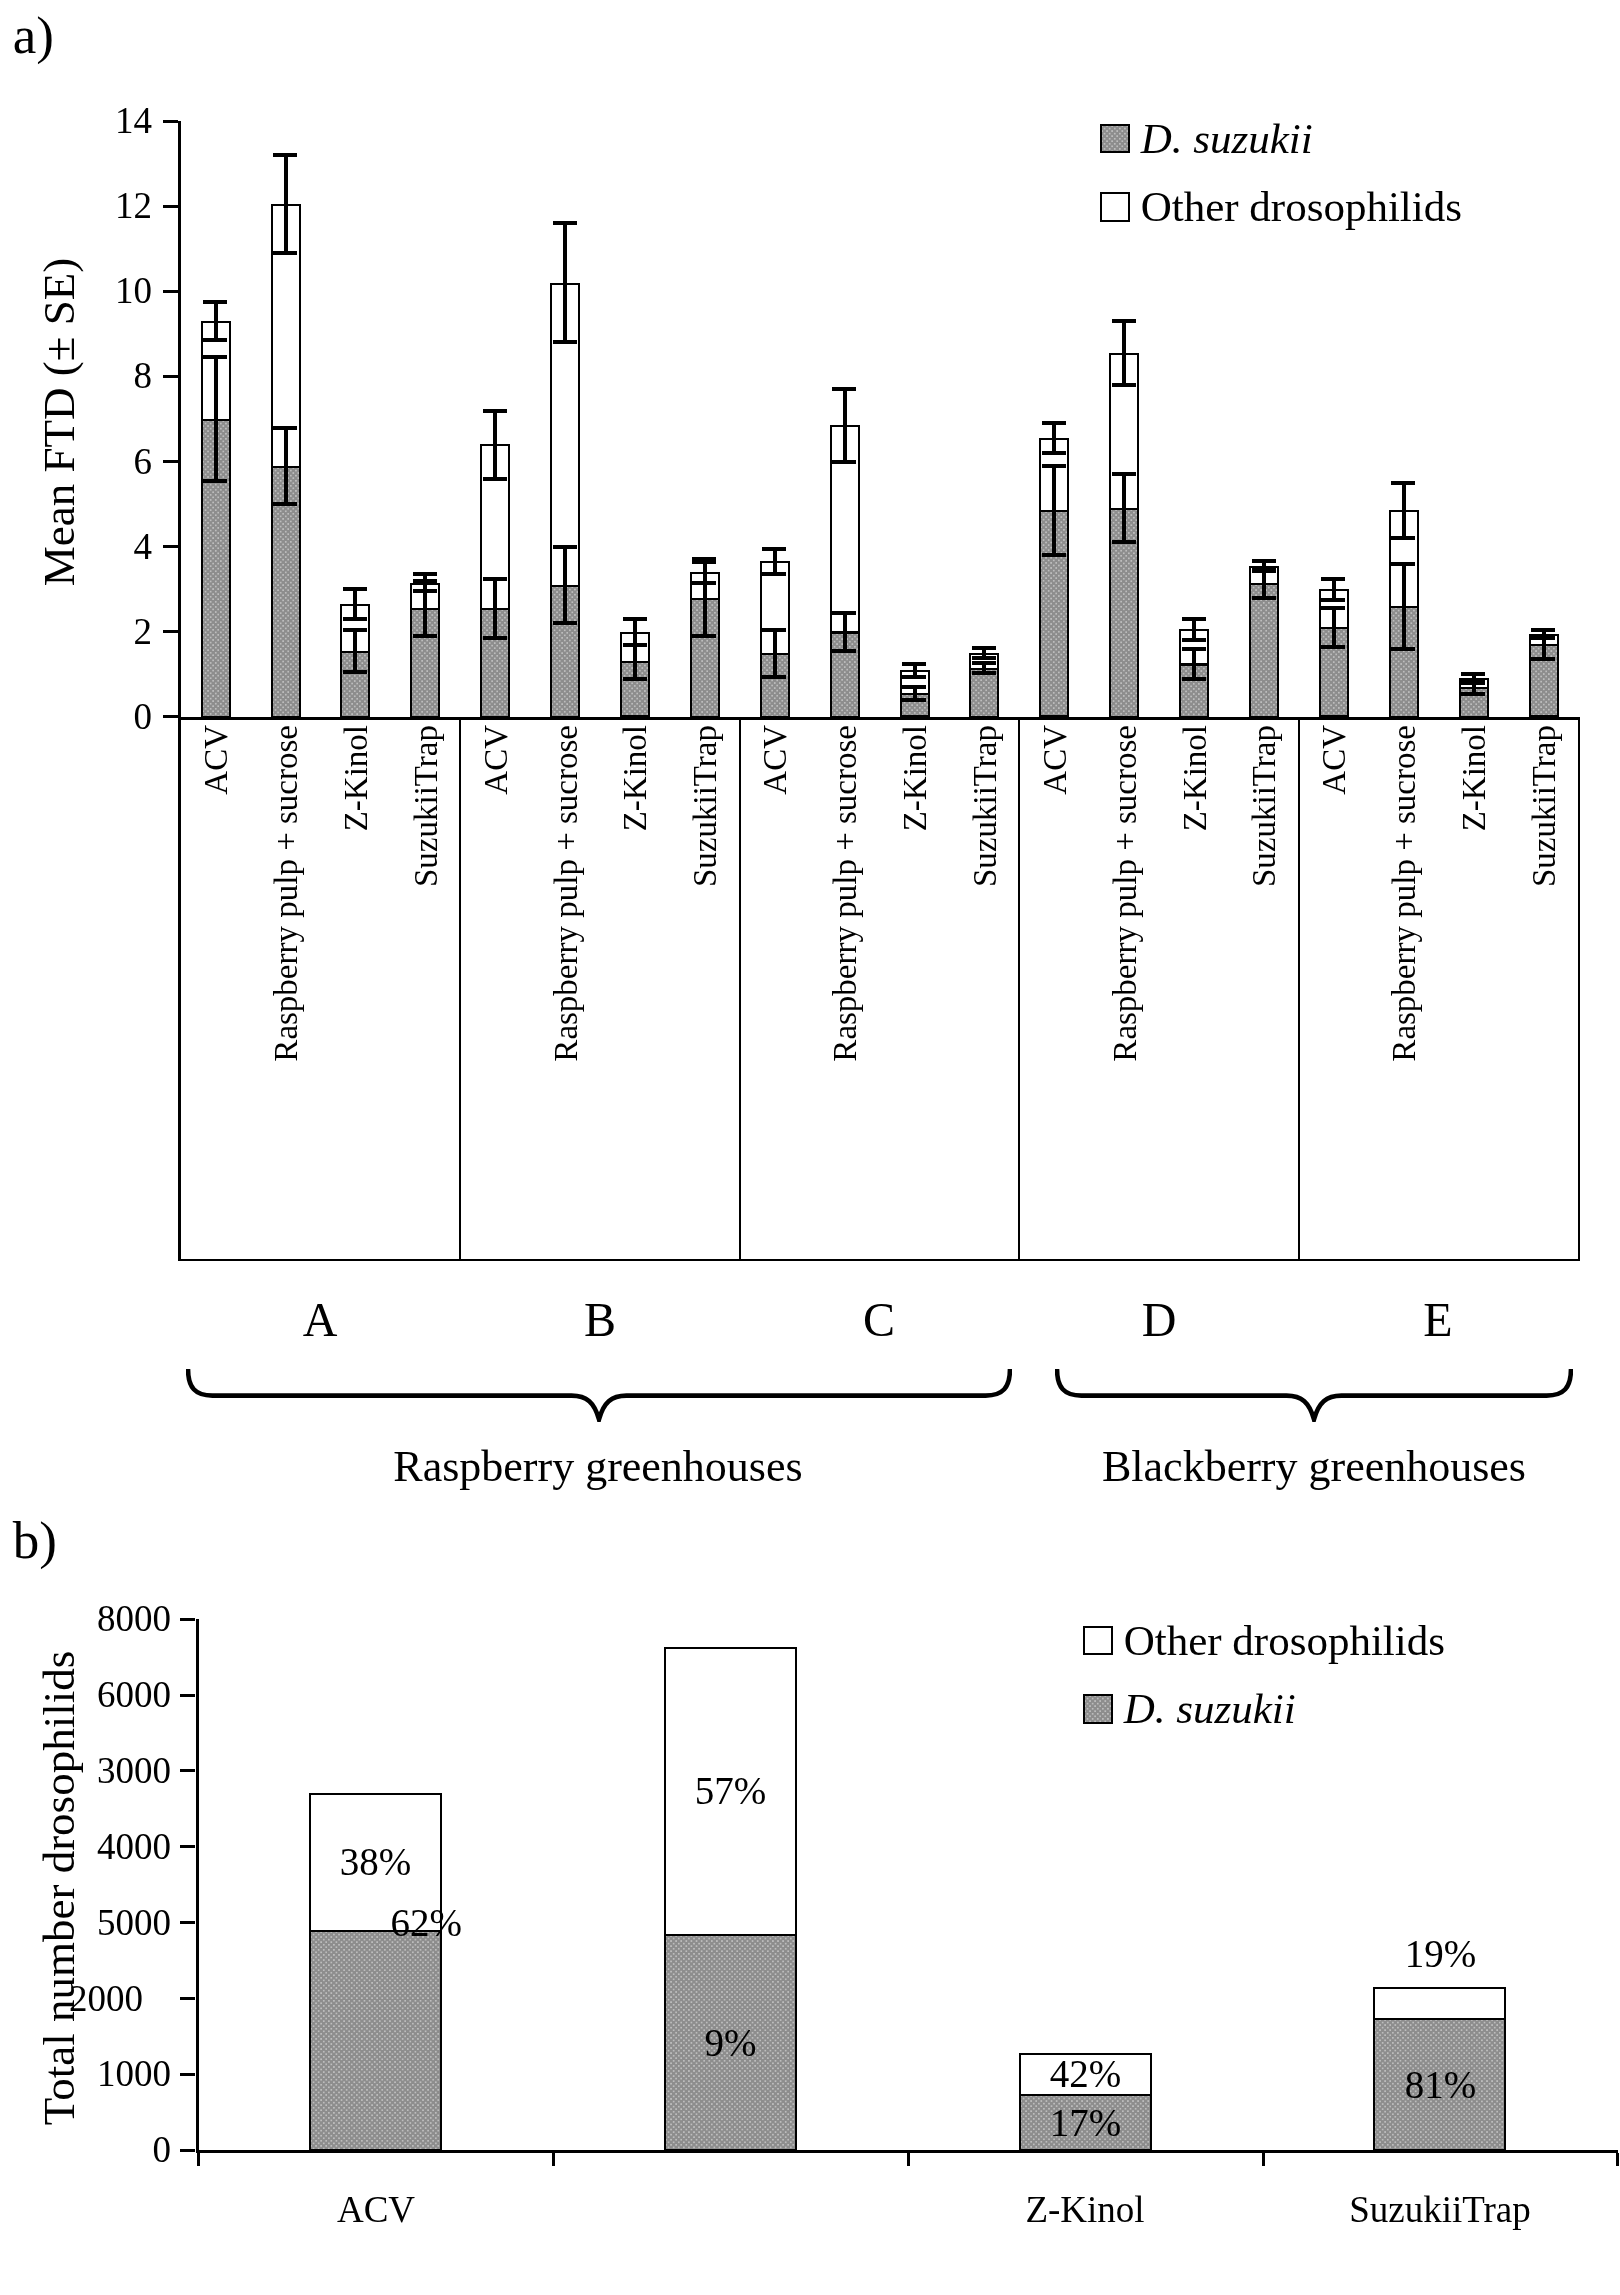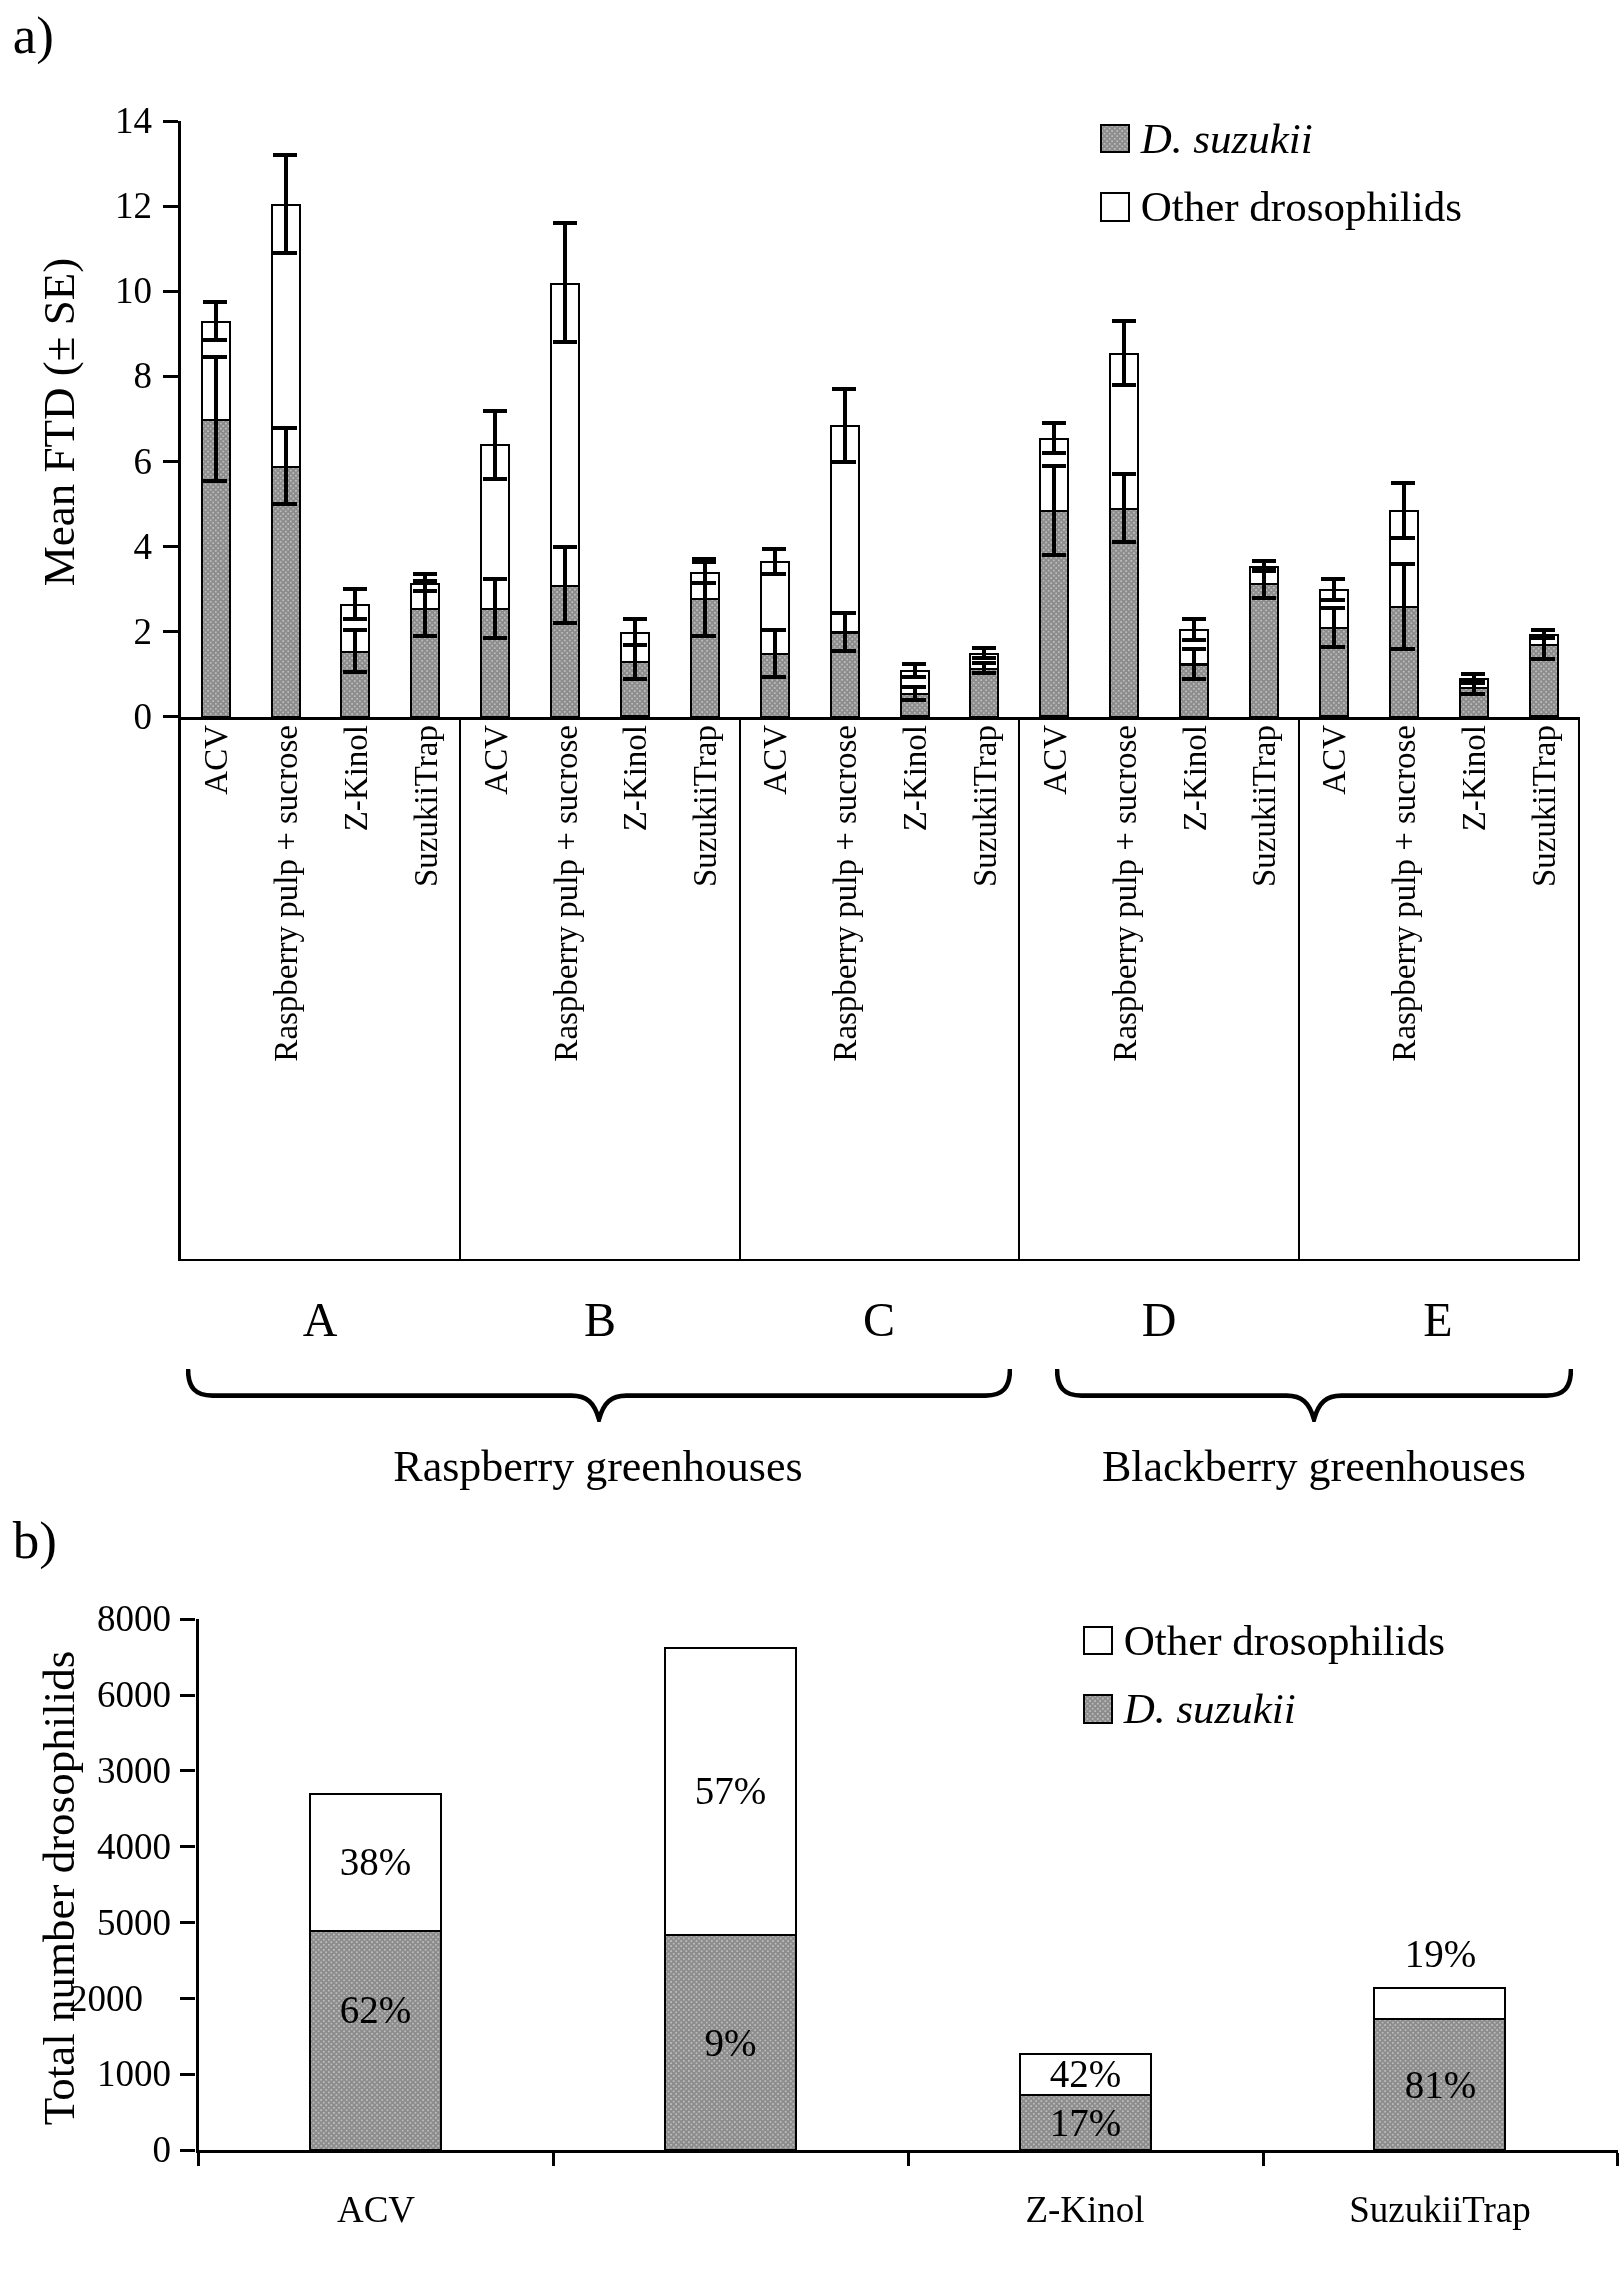--- a/index.html
+++ b/index.html
@@ -320,21 +320,21 @@
     <div class="line" style="left: 180px; top: 1618px; width: 15.2px; height: 2.5px;"></div>
     <div class="ticklabel" style="left: 41px; top: 1597px; width: 130px;">8000</div>
     <div class="line" style="left: 196px; top: 2150px; width: 1422px; height: 2.5px;"></div>
     <div class="line" style="left: 197px; top: 2153px; width: 2.5px; height: 13.2px;"></div>
     <div class="line" style="left: 552px; top: 2153px; width: 2.5px; height: 13.2px;"></div>
     <div class="line" style="left: 907px; top: 2153px; width: 2.5px; height: 13.2px;"></div>
     <div class="line" style="left: 1262px; top: 2153px; width: 2.5px; height: 13.2px;"></div>
     <div class="line" style="left: 1616px; top: 2153px; width: 2.5px; height: 13.2px;"></div>
     <div class="seg seg-white" style="left: 309px; top: 1793px; width: 133px; height: 139px;"></div>
     <div class="seg seg-gray" style="left: 309px; top: 1930px; width: 133px; height: 221px;"></div>
-    <div class="pct" style="left: 289px; top: 1986px; width: 173px;">62%</div>
+    <div class="pct" style="left: 289px; top: 1899px; width: 173px; text-align: right;">62%</div>
     <div class="pct" style="left: 289px; top: 1838px; width: 173px;">38%</div>
     <div class="bxlabel" style="left: 203px; top: 2187px; width: 346px;">ACV</div>
     <div class="seg seg-white" style="left: 664px; top: 1647px; width: 133px; height: 289px;"></div>
     <div class="seg seg-gray" style="left: 664px; top: 1934px; width: 133px; height: 217px;"></div>
     <div class="pct" style="left: 644px; top: 2019px; width: 173px;">9%</div>
     <div class="pct" style="left: 644px; top: 1767px; width: 173px;">57%</div>
     <div class="seg seg-white" style="left: 1019px; top: 2053px; width: 133px; height: 43px;"></div>
     <div class="seg seg-gray" style="left: 1019px; top: 2094px; width: 133px; height: 57px;"></div>
     <div class="pct" style="left: 999px; top: 2099px; width: 173px;">17%</div>
     <div class="pct" style="left: 999px; top: 2050px; width: 173px;">42%</div>

